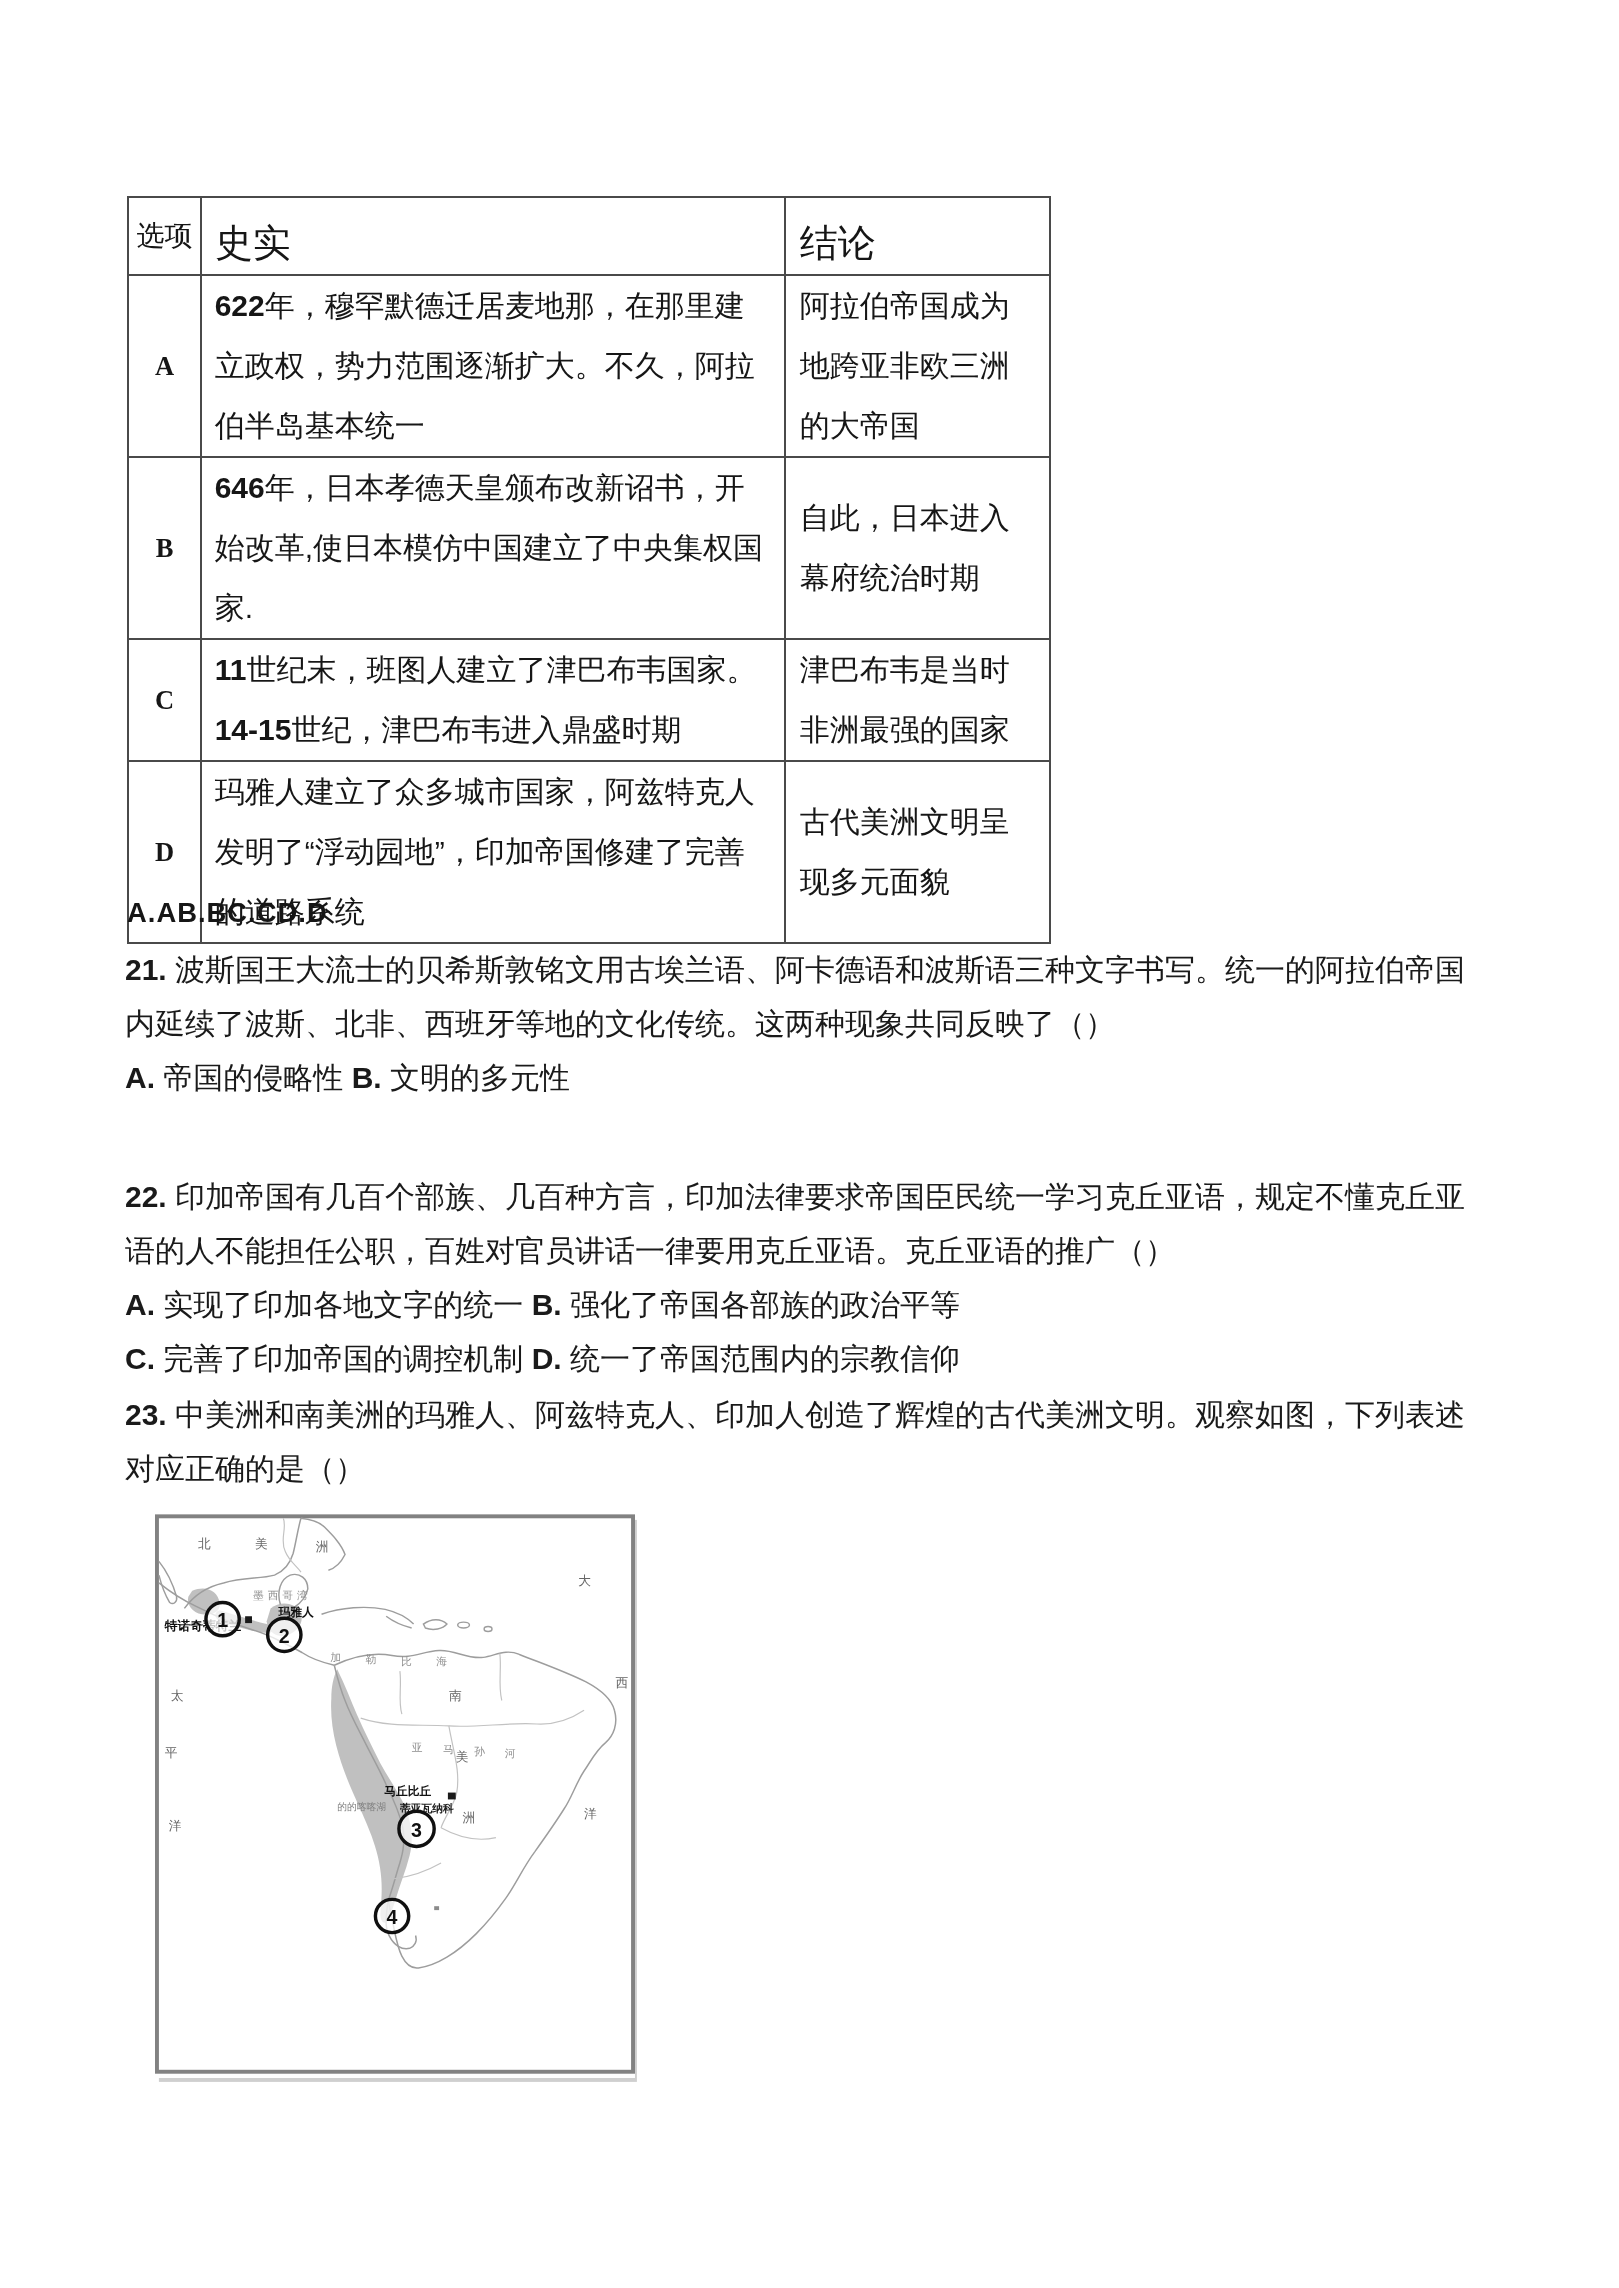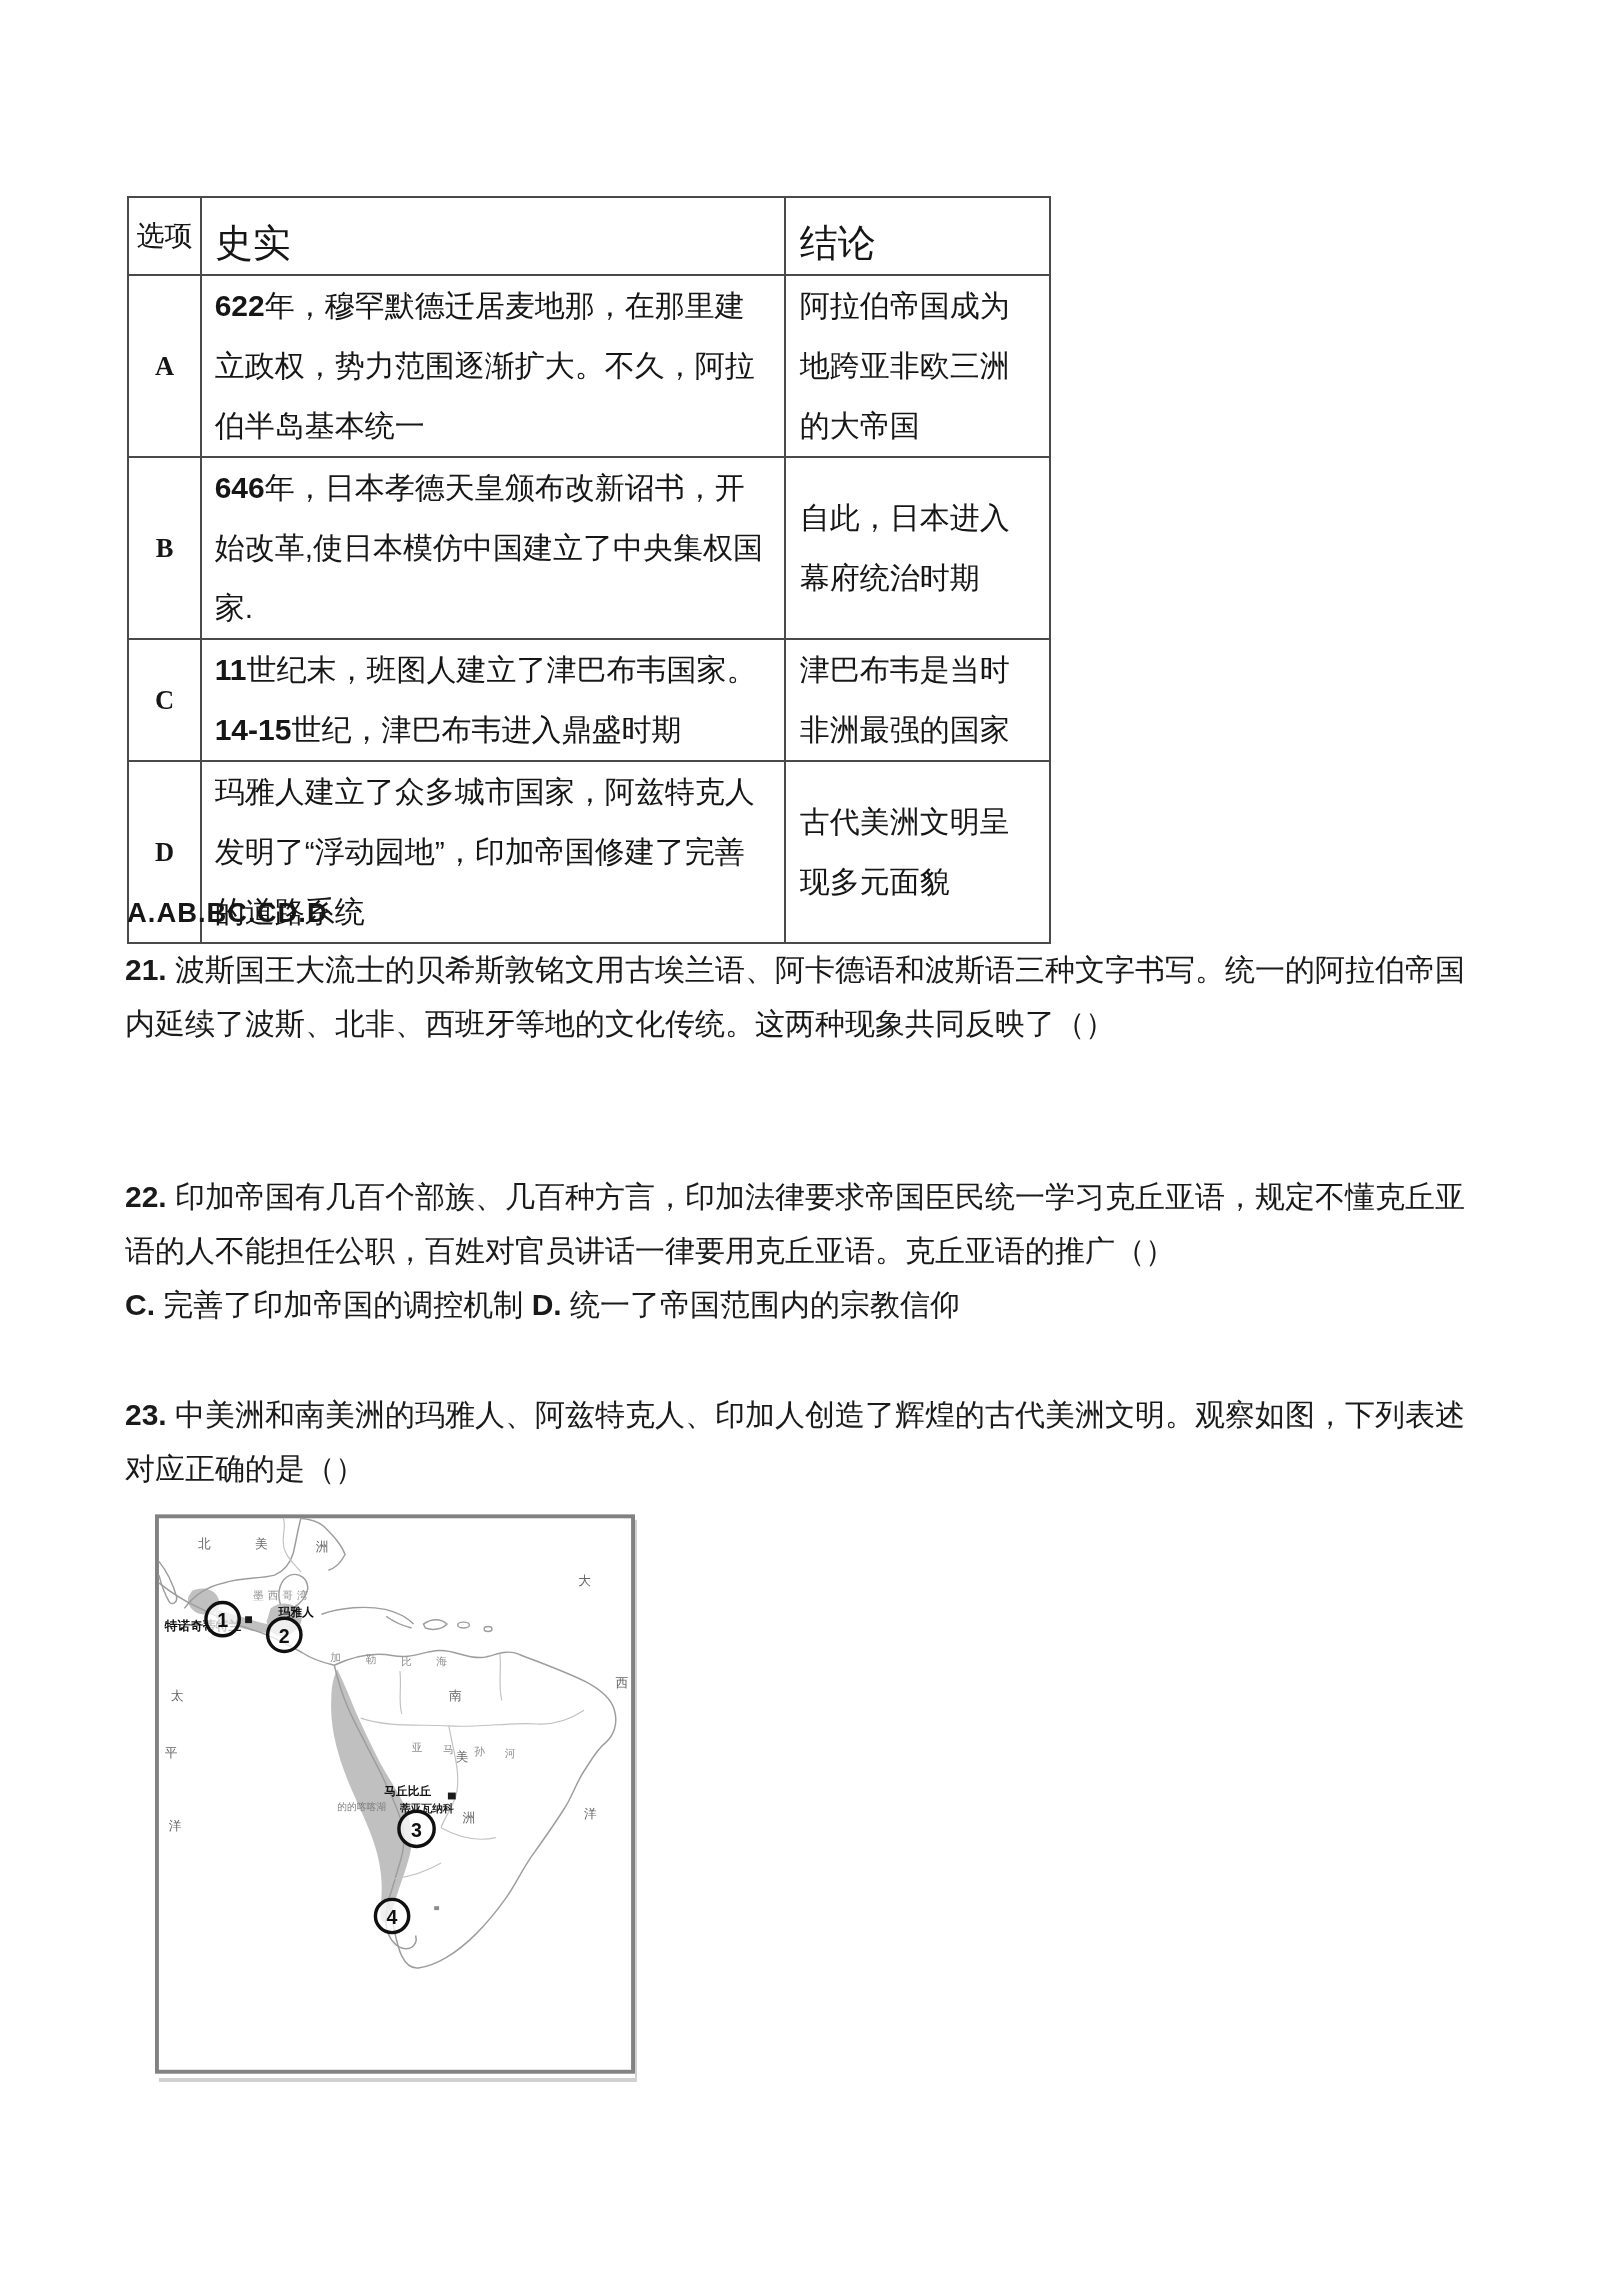--- a/index.html
+++ b/index.html
@@ -96,25 +96,27 @@
     <td class="conclusion-cell">古代美洲文明呈现多元面貌</td>
   </tr>
 </tbody>
   </table>
 
 <div class="answer-line">A.AB.BC.CD.D</div>
 
 <div id="q21" class="question">
   <div class="q-line"><b>21.</b><span> 波斯国王大流士的贝希斯敦铭文用古埃兰语、阿卡德语和波斯语三种文字书写。统一的阿拉伯帝国</span></div>
   <div class="q-line"><span>内延续了波斯、北非、西班牙等地的文化传统。这两种现象共同反映了（）</span></div>
+  <div class="q-line"><b>A.</b><span> 帝国的侵略性 </span><b>B.</b><span> 文明的多元性</span></div>
 </div>
 
 <div id="q22" class="question">
   <div class="q-line"><b>22.</b><span> 印加帝国有几百个部族、几百种方言，印加法律要求帝国臣民统一学习克丘亚语，规定不懂克丘亚</span></div>
   <div class="q-line"><span>语的人不能担任公职，百姓对官员讲话一律要用克丘亚语。克丘亚语的推广（）</span></div>
+  <div class="q-line"><b>A.</b><span> 实现了印加各地文字的统一 </span><b>B.</b><span> 强化了帝国各部族的政治平等</span></div>
   <div class="q-line"><b>C.</b><span> 完善了印加帝国的调控机制 </span><b>D.</b><span> 统一了帝国范围内的宗教信仰</span></div>
 </div>
 
 <div id="q23" class="question">
   <div class="q-line"><b>23.</b><span> 中美洲和南美洲的玛雅人、阿兹特克人、印加人创造了辉煌的古代美洲文明。观察如图，下列表述</span></div>
   <div class="q-line"><span>对应正确的是（）</span></div>
 </div>
 
 <div class="map-figure">
 <svg width="480" height="564" viewBox="0 0 490 575">

